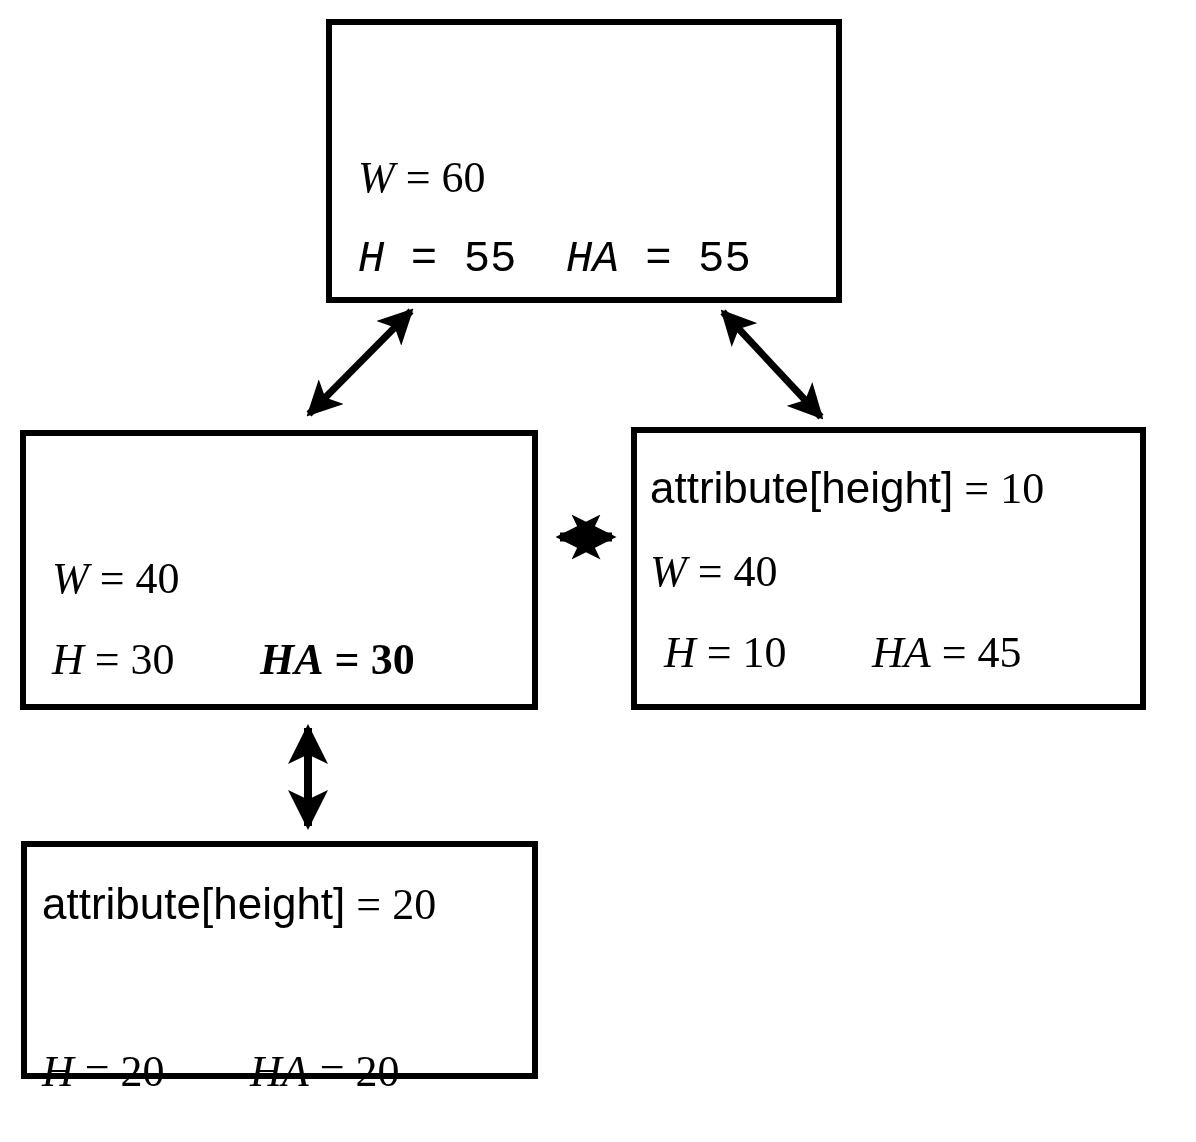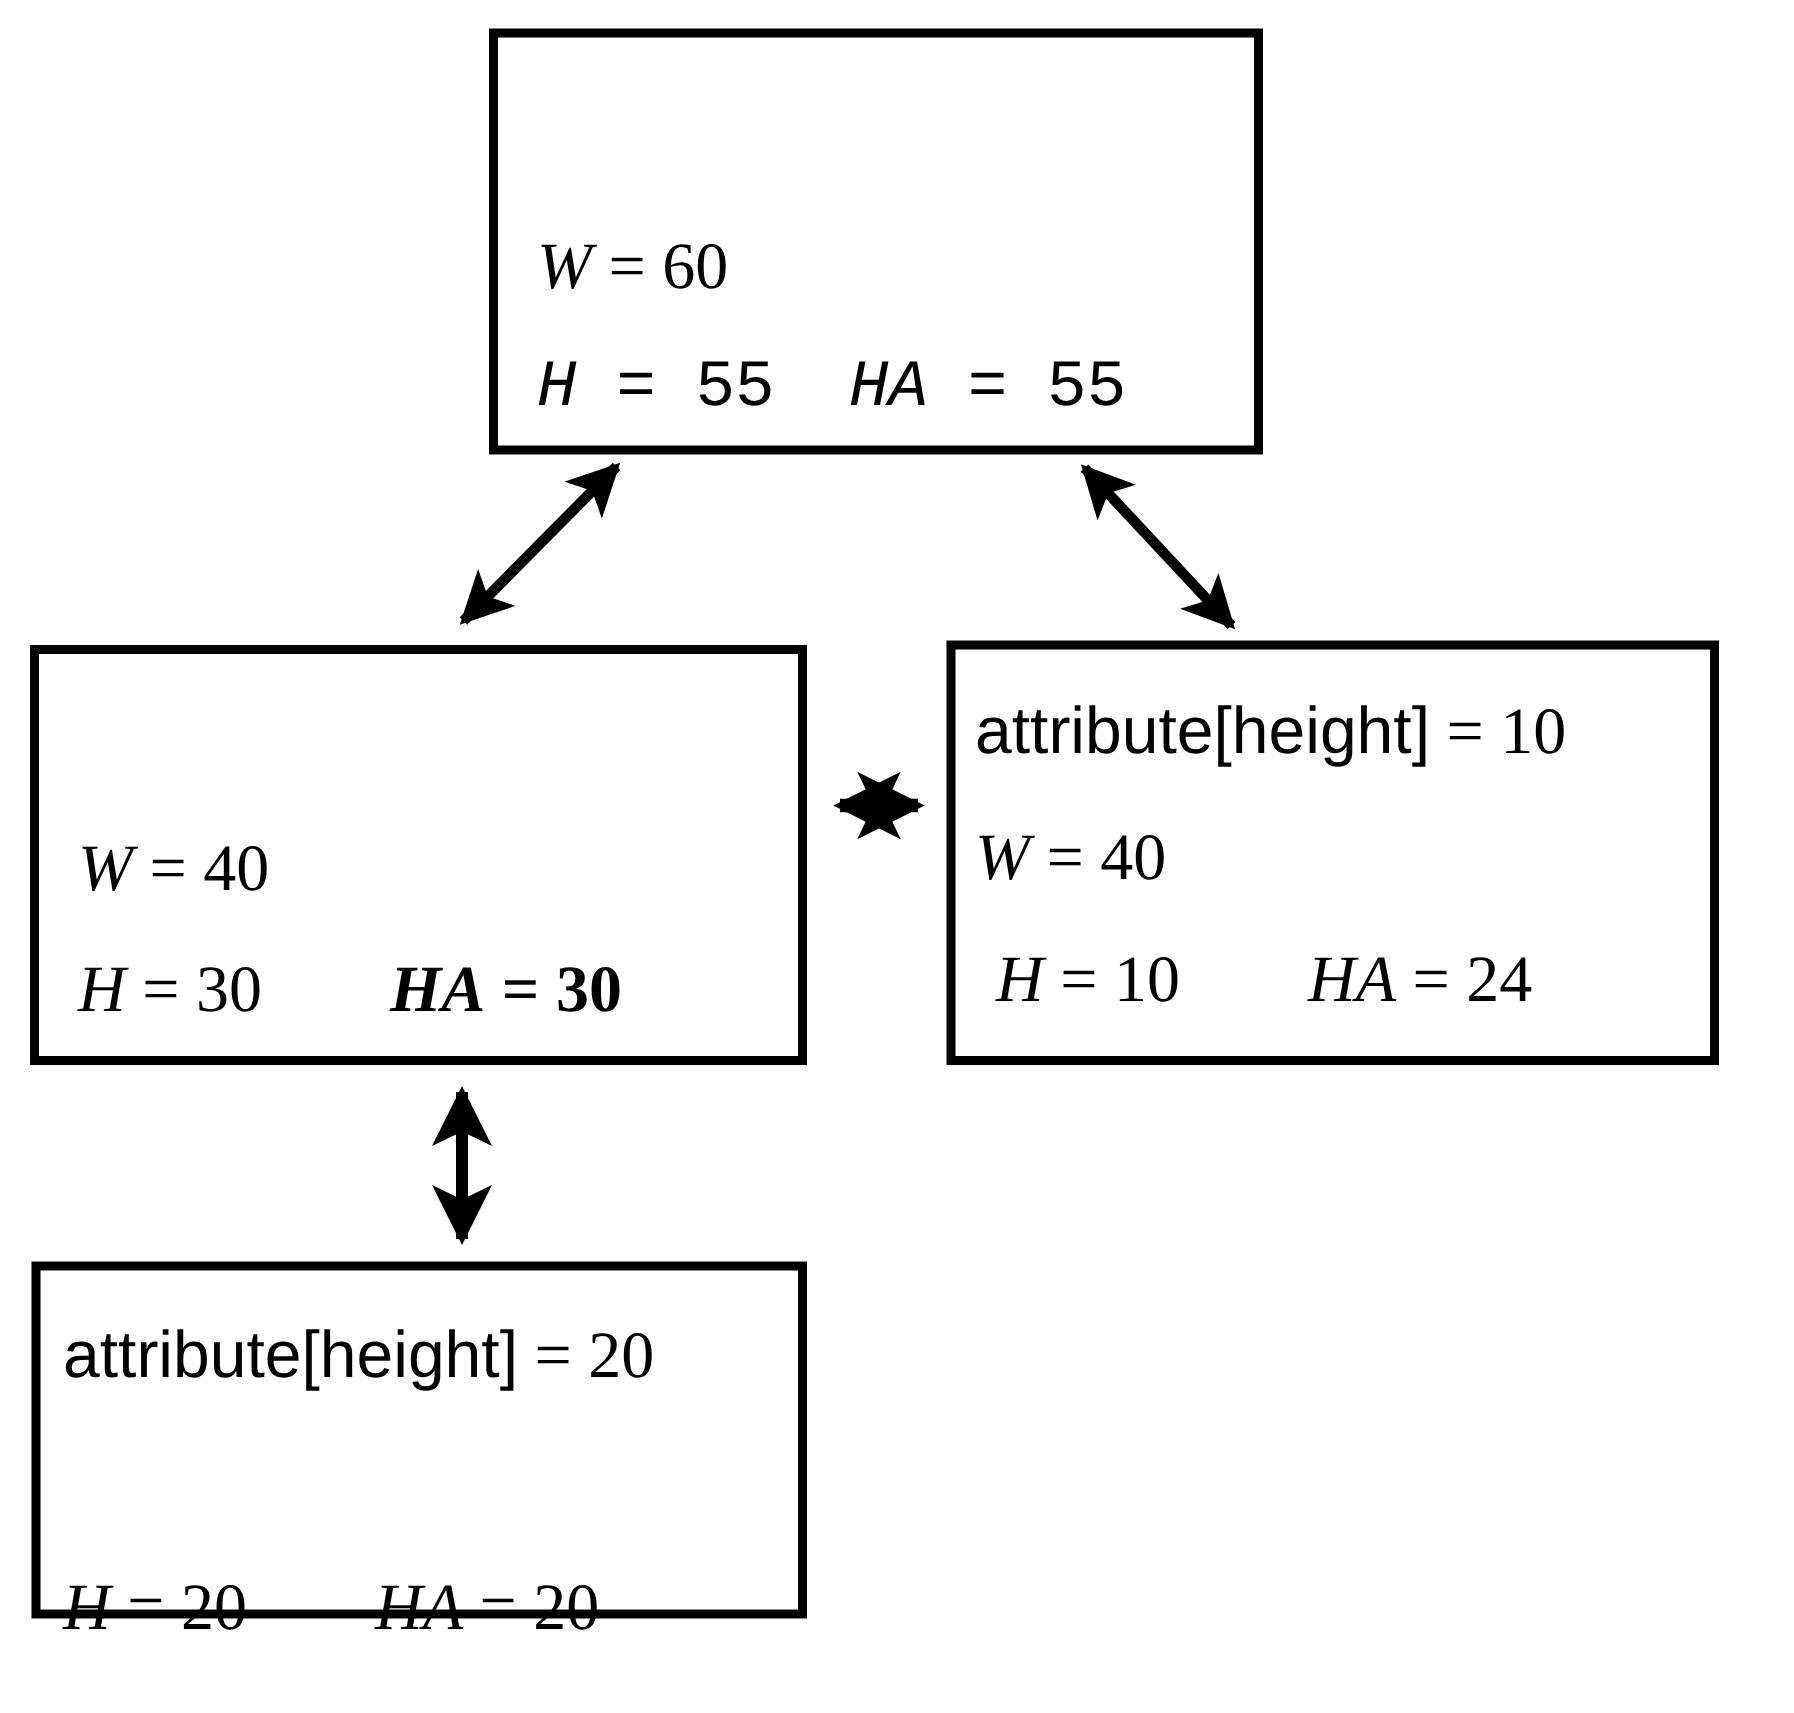--- a/index.html
+++ b/index.html
@@ -122,21 +122,21 @@
 
   <div class="node" id="node-right">
     <div class="line attr-line" style="left:13px; top:33px;">
       <span class="attr-name">attribute[height]</span><span class="op">&nbsp;</span><span class="op">=</span><span class="op">&nbsp;</span><span class="num">10</span>
     </div>
     <div class="line math" style="left:13px; top:117px;">
       <span class="var">W</span><span class="op">&nbsp;</span><span class="op">=</span><span class="op">&nbsp;</span><span class="num">40</span>
     </div>
     <div class="line math" style="left:27px; top:198px;">
       <span class="var">H</span><span class="op">&nbsp;</span><span class="op">=</span><span class="op">&nbsp;</span><span class="num">10</span>
-      <span class="col2" style="left:208px; top:0;"><span class="var">HA</span><span class="op">&nbsp;</span><span class="op">=</span><span class="op">&nbsp;</span><span class="num">24</span></span>
+      <span class="col2" style="left:208px; top:0;"><span class="var">HA</span><span class="op">&nbsp;</span><span class="op">=</span><span class="op">&nbsp;</span><span class="num">45</span></span>
     </div>
   </div>
 
   <div class="node" id="node-bottom">
     <div class="line attr-line" style="left:15px; top:35px;">
       <span class="attr-name">attribute[height]</span><span class="op">&nbsp;</span><span class="op">=</span><span class="op">&nbsp;</span><span class="num">20</span>
     </div>
     <div class="line math" style="left:15px; top:203px;">
       <span class="var">H</span><span class="op">&nbsp;</span><span class="op">=</span><span class="op">&nbsp;</span><span class="num">20</span>
       <span class="col2" style="left:208px; top:0;"><span class="var">HA</span><span class="op">&nbsp;</span><span class="op">=</span><span class="op">&nbsp;</span><span class="num">20</span></span>

